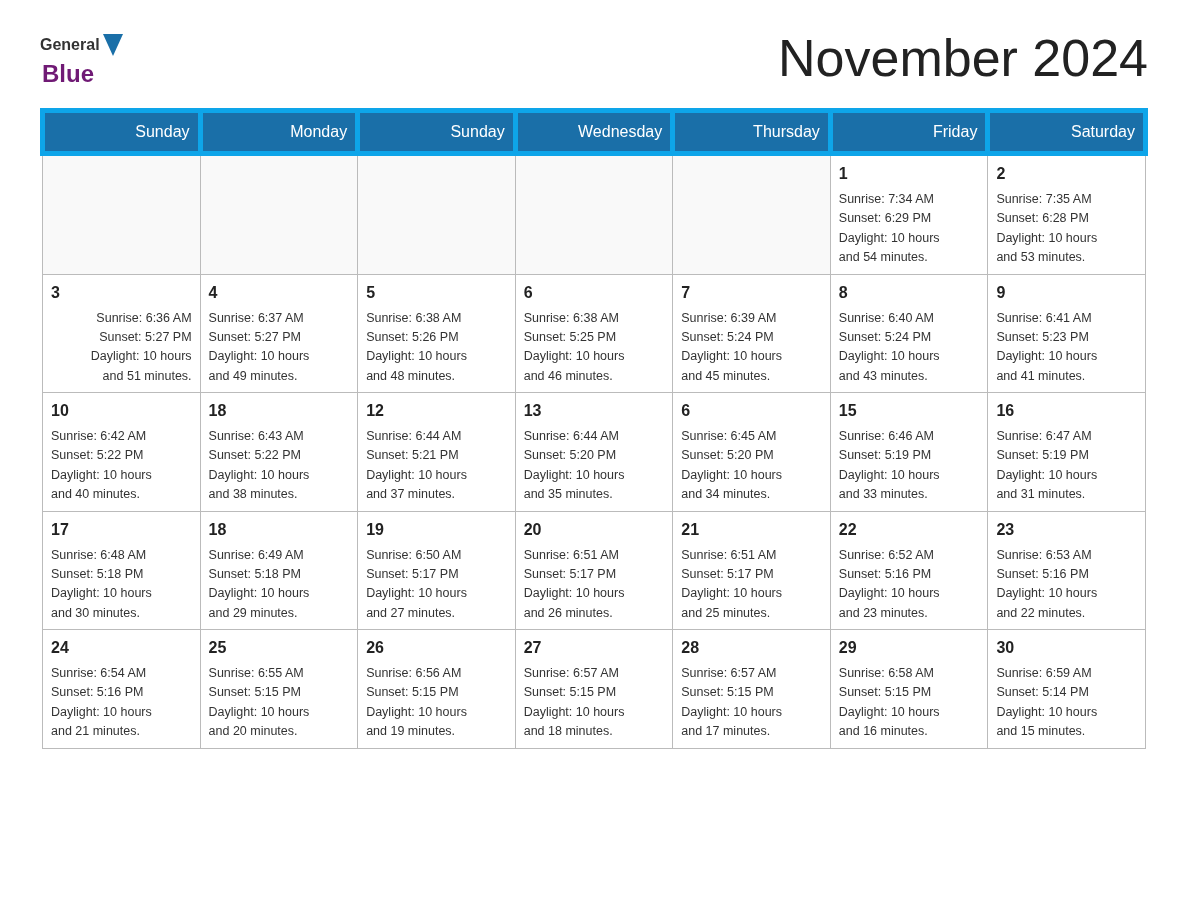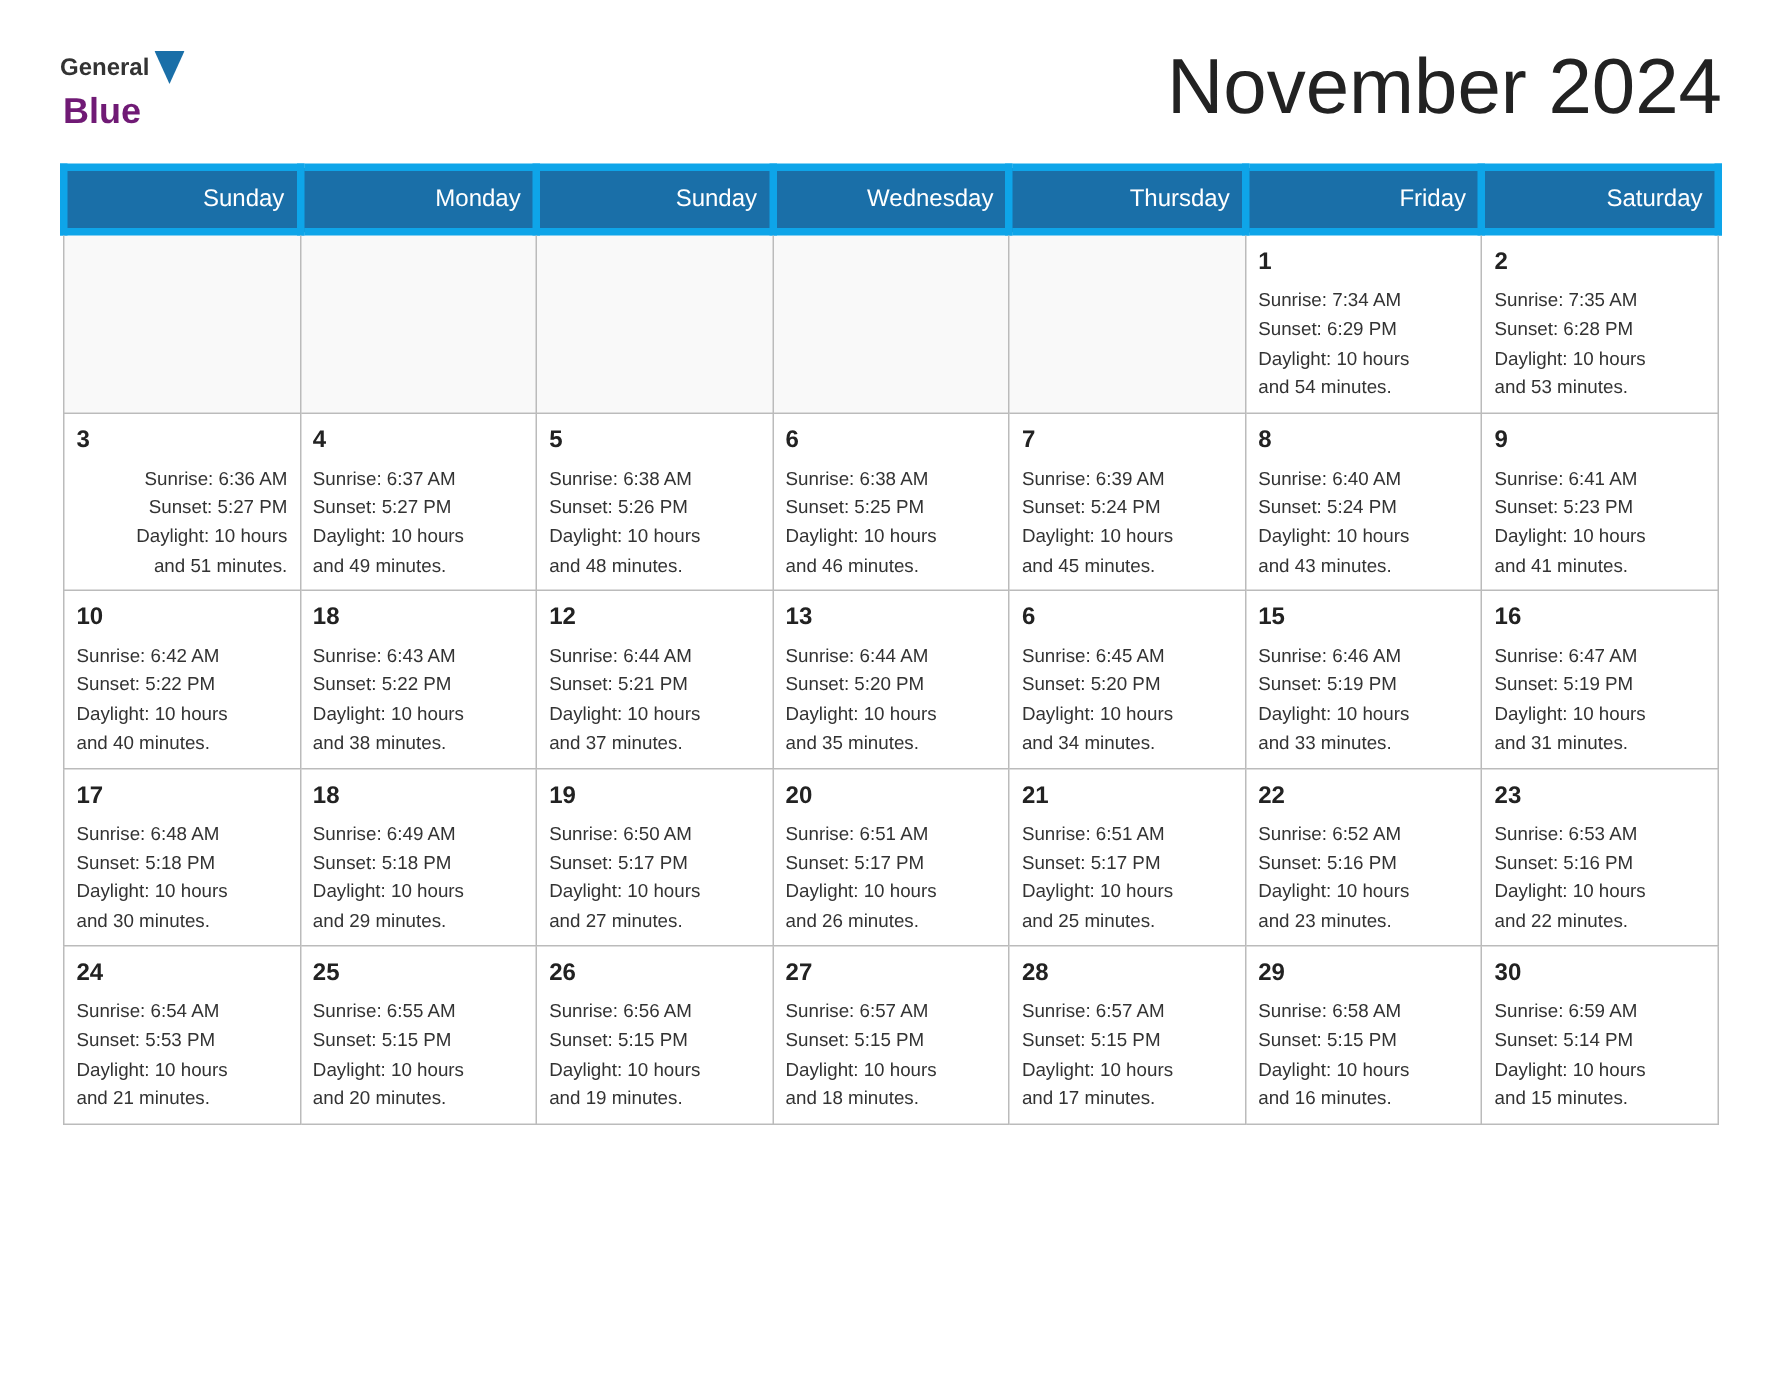--- a/index.html
+++ b/index.html
@@ -285,21 +285,21 @@
           <div class="day-info" style="white-space: pre-line;">Sunrise: 6:53 AM
 Sunset: 5:16 PM
 Daylight: 10 hours
 and 22 minutes.</div>
         </td>
       </tr>
       <tr>
         <td>
           <span class="day-number">24</span>
           <div class="day-info" style="white-space: pre-line;">Sunrise: 6:54 AM
-Sunset: 5:53 PM
+Sunset: 5:16 PM
 Daylight: 10 hours
 and 21 minutes.</div>
         </td>
         <td>
           <span class="day-number">25</span>
           <div class="day-info" style="white-space: pre-line;">Sunrise: 6:55 AM
 Sunset: 5:15 PM
 Daylight: 10 hours
 and 20 minutes.</div>
         </td>

